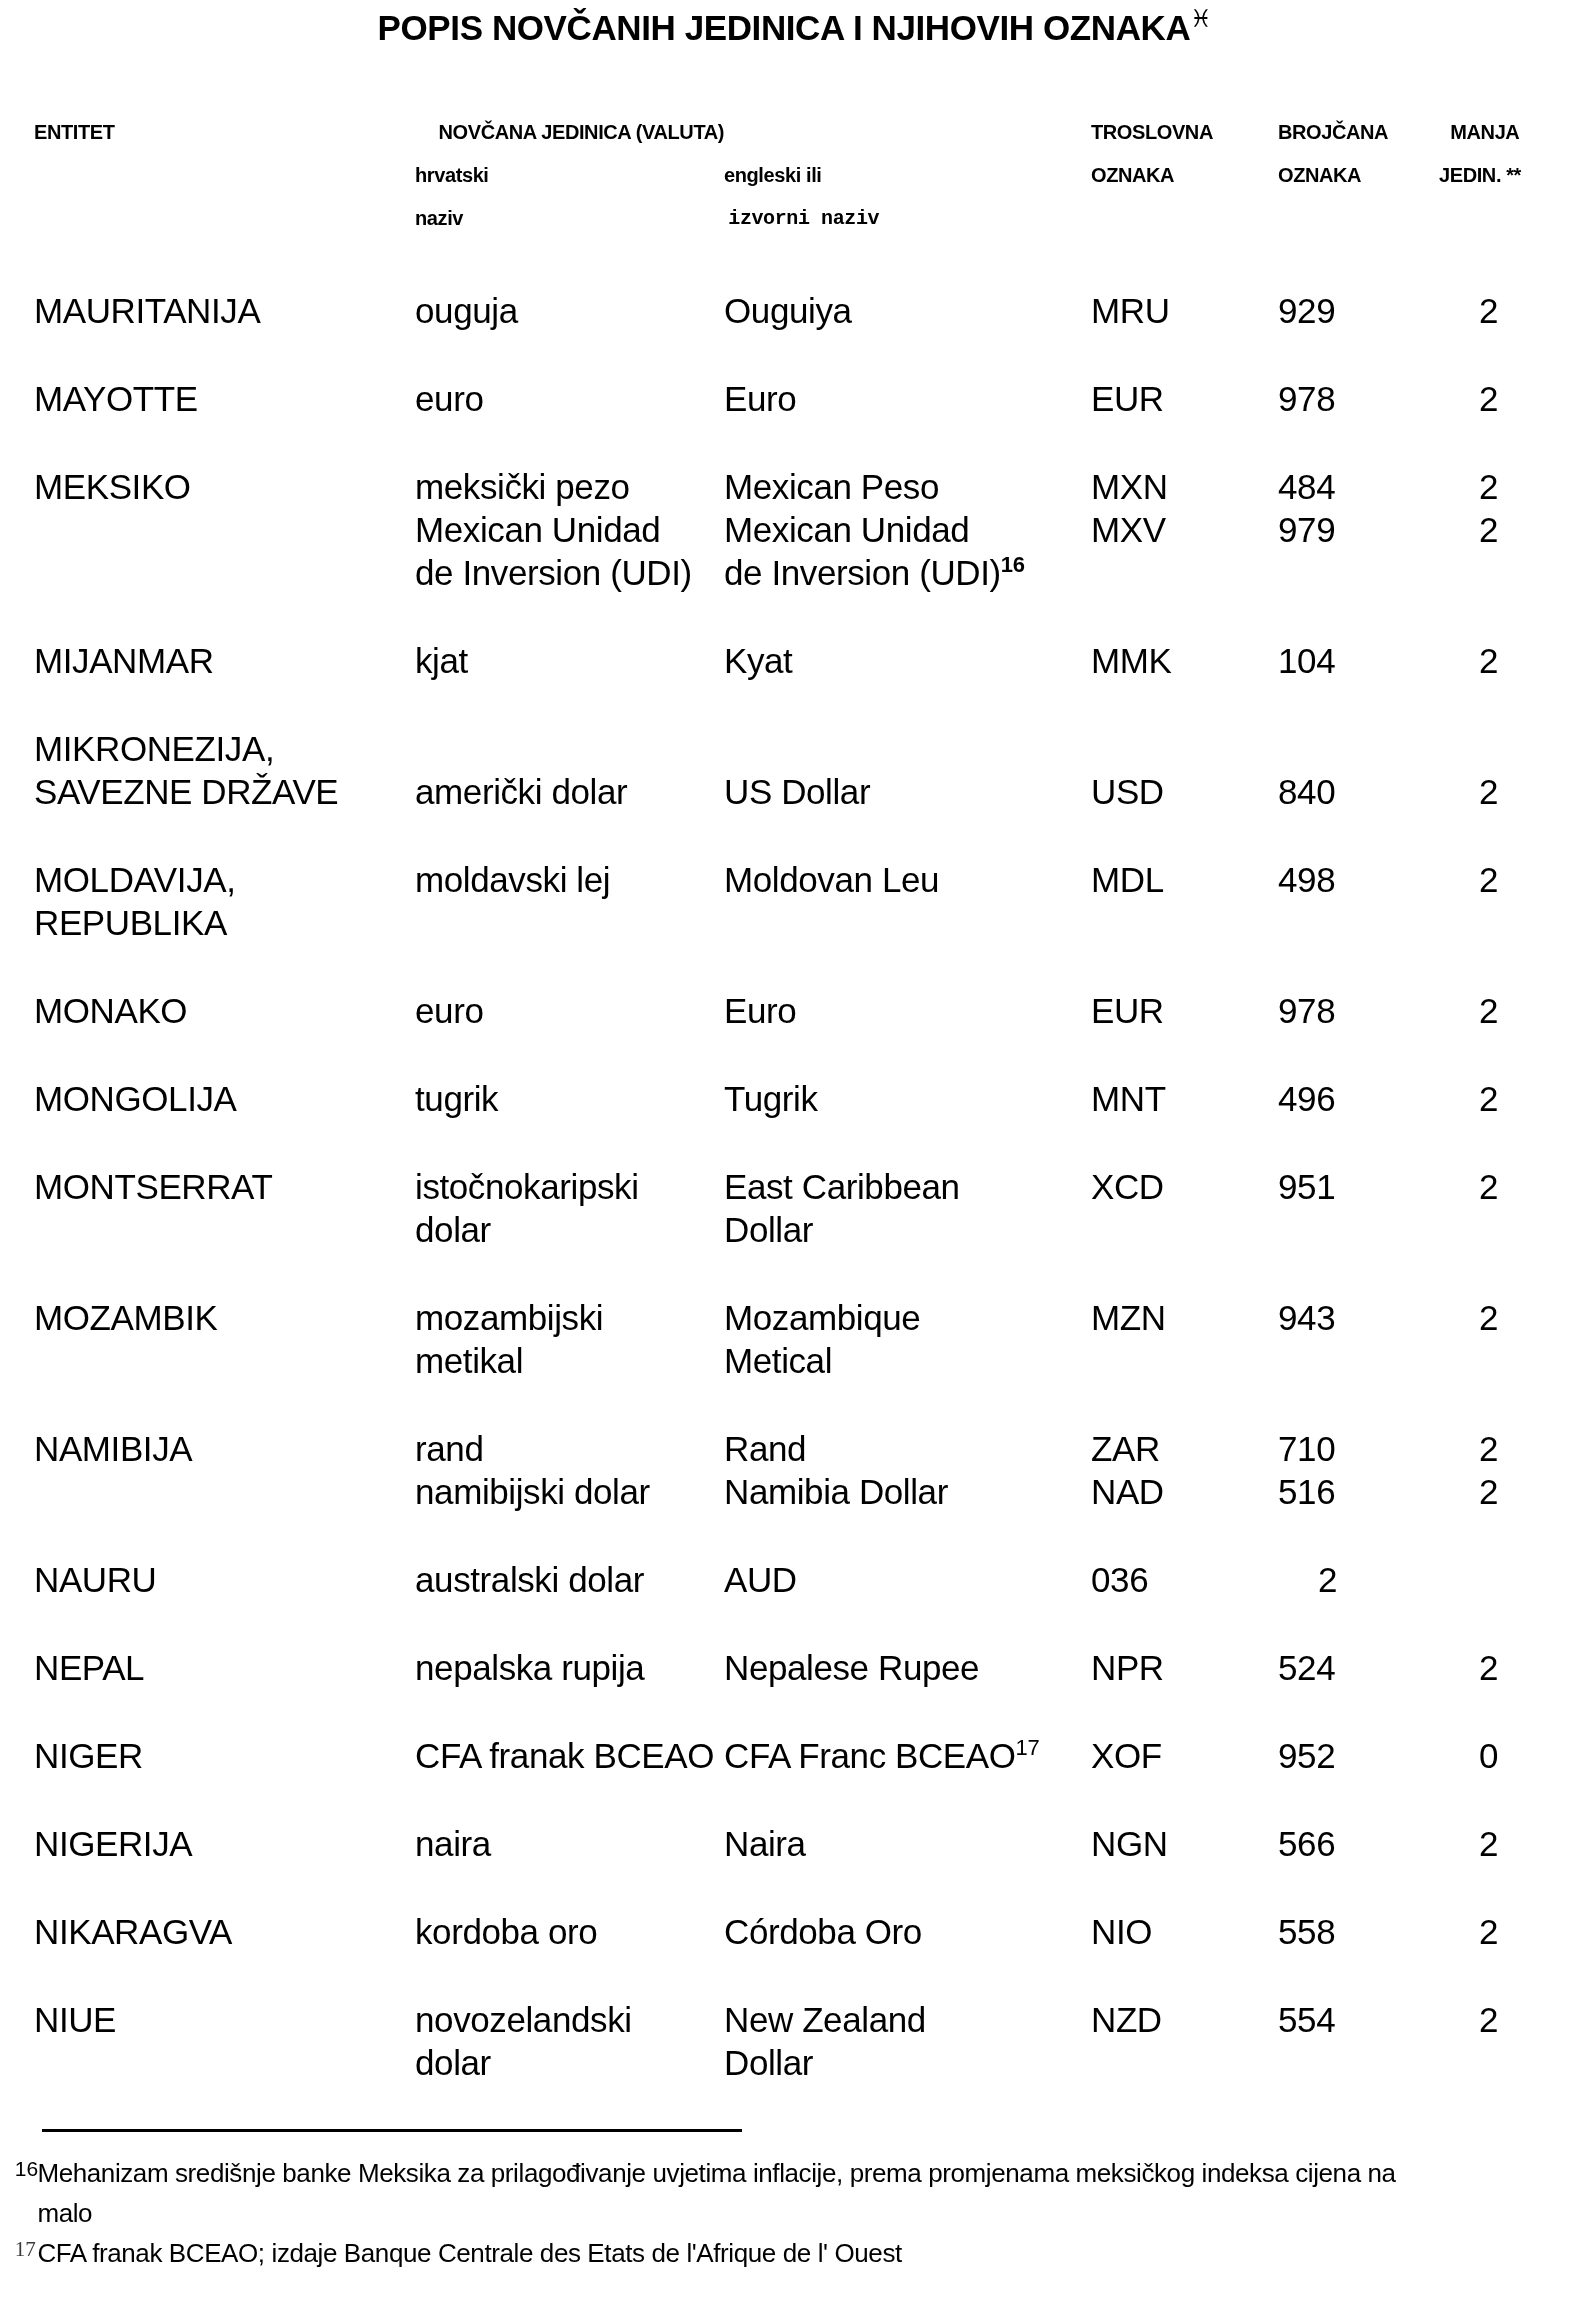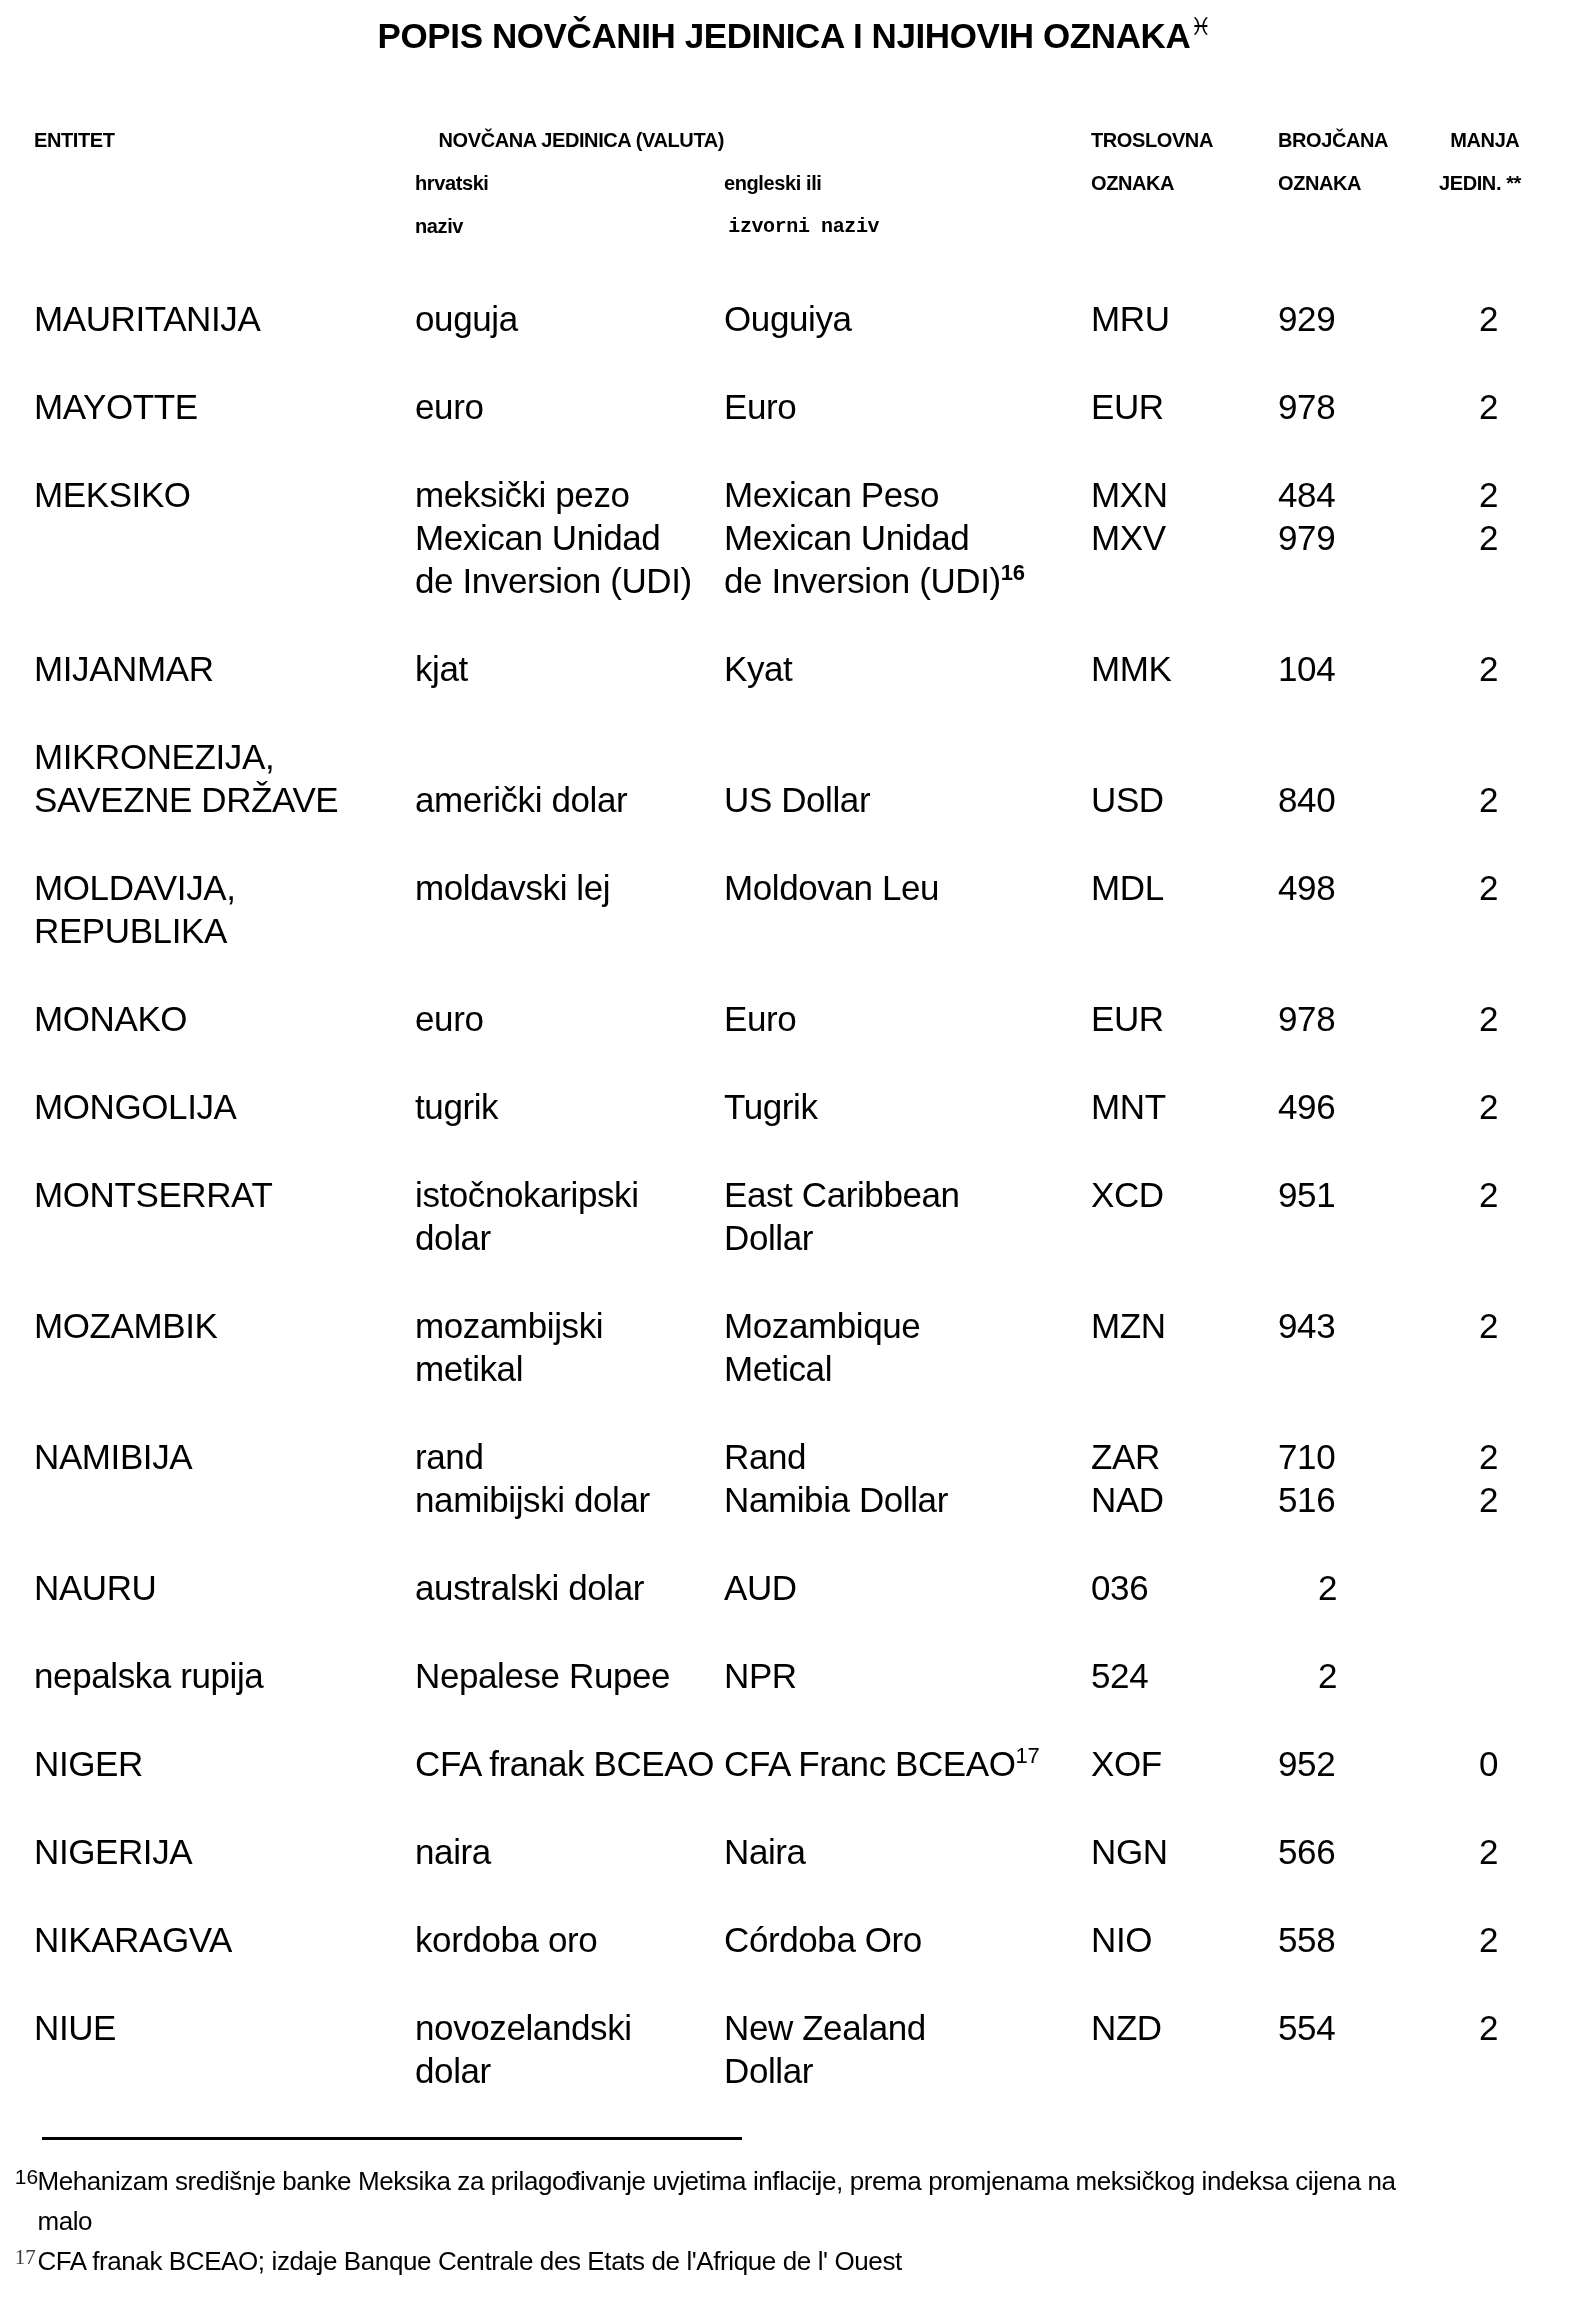--- a/index.html
+++ b/index.html
@@ -6,21 +6,21 @@
   .page{
     position:relative;
     width:1589px;height:2319px;
     background:#ffffff;color:#000;
     font-family:"Liberation Sans",sans-serif;
     letter-spacing:-0.4px;
     overflow:hidden;
   }
   
   .title{
-    padding-top:16px;
+    padding-top:8px;
     text-align:center;
     font-size:35px;font-weight:bold;
     white-space:nowrap;
   }
   .title sup{
     font-family:"DejaVu Sans",sans-serif;
     font-weight:normal;
     font-size:24px;
     vertical-align:super;line-height:0;
   }
@@ -355,20 +355,23 @@
           <div class="line">AUD</div>
         </div>
         <div class="cell c5">
           <div class="line">036</div>
         </div>
         <div class="cell c6">
           <div class="line">2</div>
         </div>
       </div>
       <div class="row">
+        <div class="cell c1">
+          <div class="line">NEPAL</div>
+        </div>
         <div class="cell c2">
           <div class="line">nepalska rupija</div>
         </div>
         <div class="cell c3">
           <div class="line">Nepalese Rupee</div>
         </div>
         <div class="cell c4">
           <div class="line">NPR</div>
         </div>
         <div class="cell c5">

